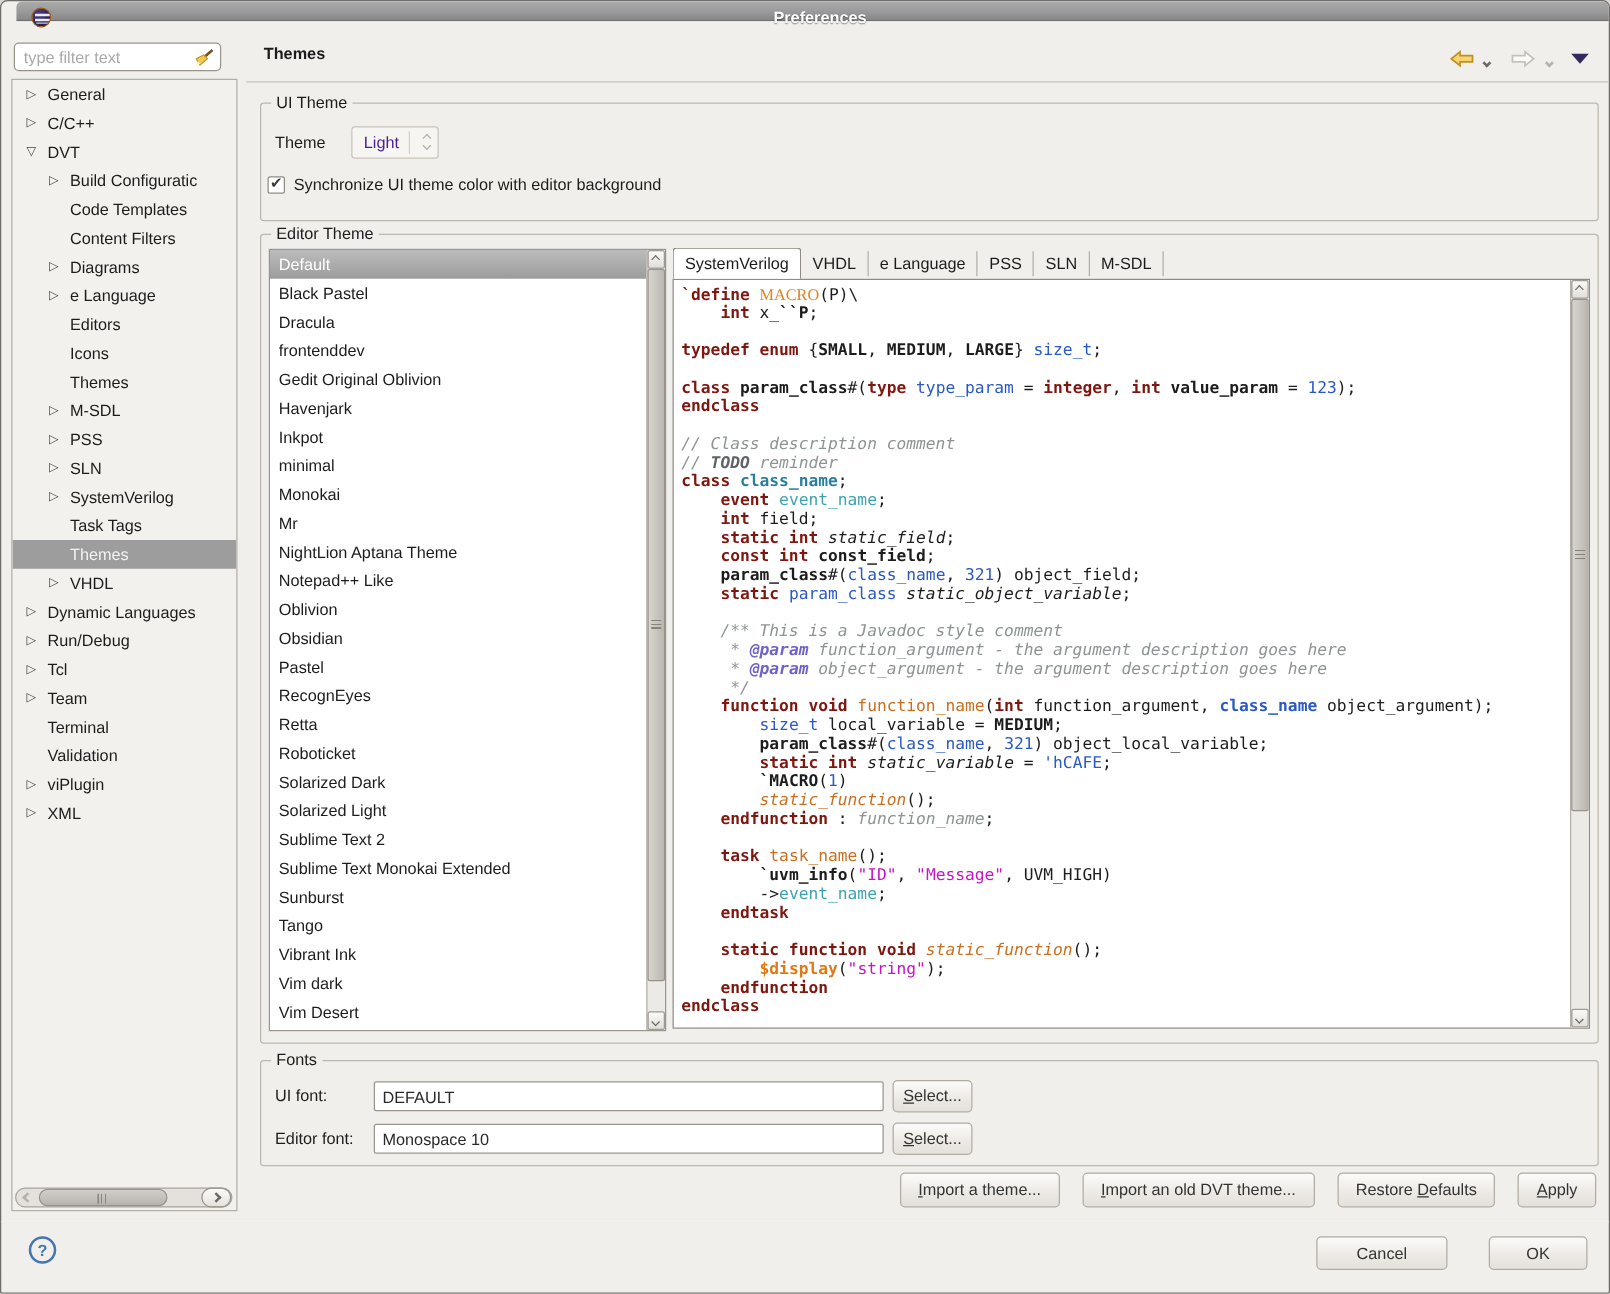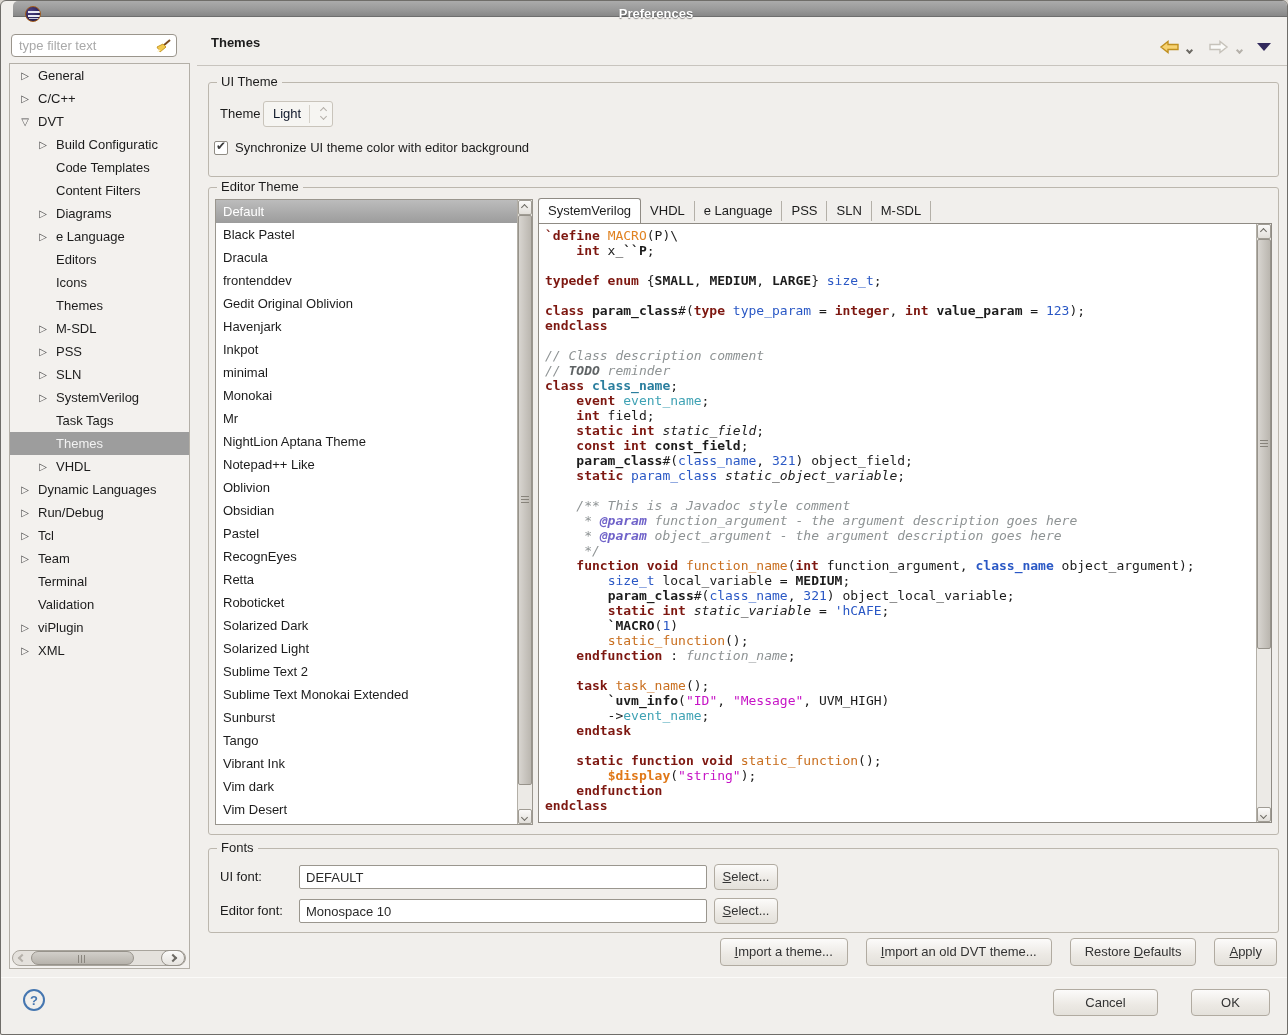--- a/index.html
+++ b/index.html
@@ -59,22 +59,22 @@
   .nav-back{left:1158px;width:22px;}
   .nav-fwd{left:1206px;width:22px;}
   .nav-dd{position:absolute;top:44px;font-size:9px;color:#6d6a64;}
   .tri-menu{position:absolute;left:1256px;top:42px;width:0;height:0;
             border-left:7px solid transparent;border-right:7px solid transparent;border-top:8px solid #322a5d;}
   
   .group{position:absolute;border:1px solid #bcb7ae;border-radius:3px;}
   .group>.glabel{position:absolute;top:-9px;left:8px;background:#f1efec;padding:0 4px;}
   
   .theme-label{position:absolute;left:11px;top:23px;}
-  .combo{position:absolute;left:54px;top:18px;width:70px;height:26px;background:#f6f5f2;
-         border:1px solid #c9c4bb;border-radius:3px;color:#0f172a;}
+  .combo{position:absolute;left:72px;top:18px;width:70px;height:26px;background:#f6f5f2;
+         border:1px solid #c9c4bb;border-radius:3px;color:#4c1d95;}
   .combo .val{position:absolute;left:9px;top:4px;}
   .combo .sep{position:absolute;right:22px;top:3px;bottom:3px;width:1px;background:#d5d1c9;}
   .combo .chevs{position:absolute;right:6px;top:5px;}
   .combo .chevs .chev{border-color:#b3afa8;width:5px;height:5px;border-width:1.5px;display:block;margin:1px 0;}
   .checkrow{position:absolute;left:5px;top:57px;height:18px;}
   .checkbox{position:absolute;left:0;top:1px;width:14px;height:14px;background:#fff;border:1px solid #908c84;
             border-radius:2px;}
   .checkbox::after{content:"✔";position:absolute;left:1px;top:-3px;font-size:12px;color:#3a3a3a;}
   .checkrow .lbl{position:absolute;left:21px;top:0;white-space:nowrap;}
   
@@ -104,22 +104,22 @@
   .code-line{height:15px;}
   .seg-kw{color:var(--kw);font-weight:bold;}
   .seg-b{font-weight:bold;}
   .seg-i{font-style:italic;}
   .seg-cls{color:var(--cls);font-weight:bold;}
   .seg-ev{color:var(--ev);}
   .seg-ty{color:var(--ty);}
   .seg-tyb{color:var(--ty);font-weight:bold;}
   .seg-nm{color:var(--ty);}
   .seg-fn{color:var(--fn);}
-  .seg-fni{color:var(--fn);}
-  .seg-mac{color:var(--mac);}
+  .seg-fni{color:var(--fn);font-style:italic;}
+  .seg-mac{color:var(--mac);font-family:Liberation Serif, serif;}
   .seg-mc{font-weight:bold;}
   .seg-sys{color:var(--sys);font-weight:bold;}
   .seg-st{color:var(--st);}
   .seg-cm{color:var(--cm);font-style:italic;}
   .seg-tg{color:var(--tg);font-weight:bold;font-style:italic;}
   .seg-td{color:var(--td);font-weight:bold;font-style:italic;}
   .seg-rf{color:var(--cm);font-style:italic;}
   
   .frow-lbl{position:absolute;left:11px;}
   .textfield{position:absolute;height:24px;background:#fff;border:1px solid #9a968e;border-radius:2px;

